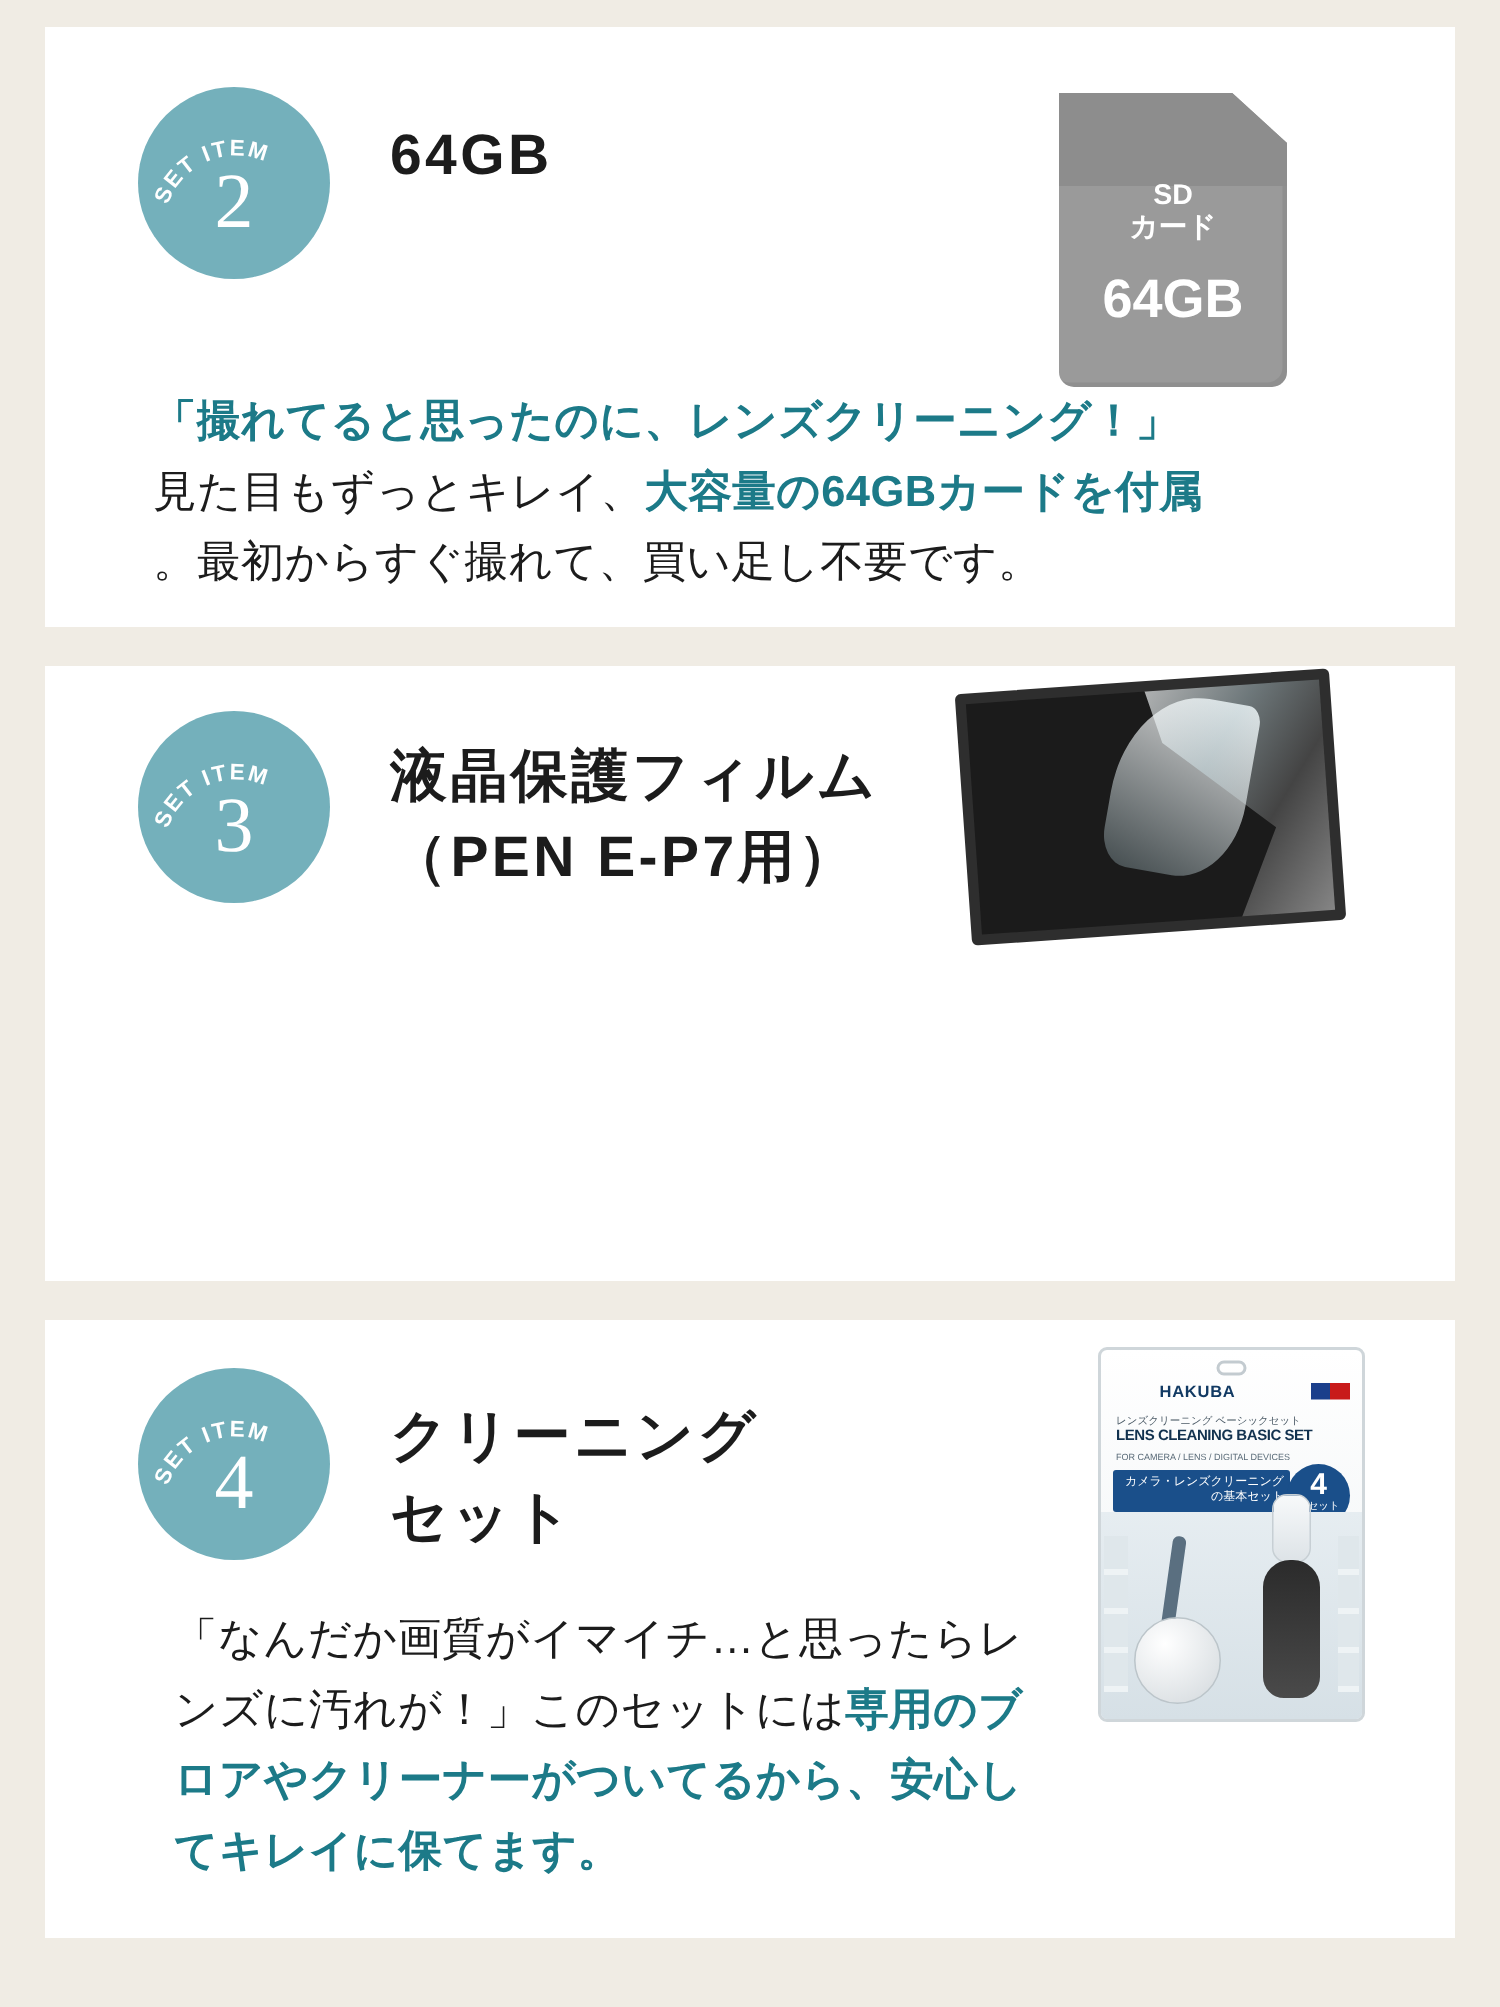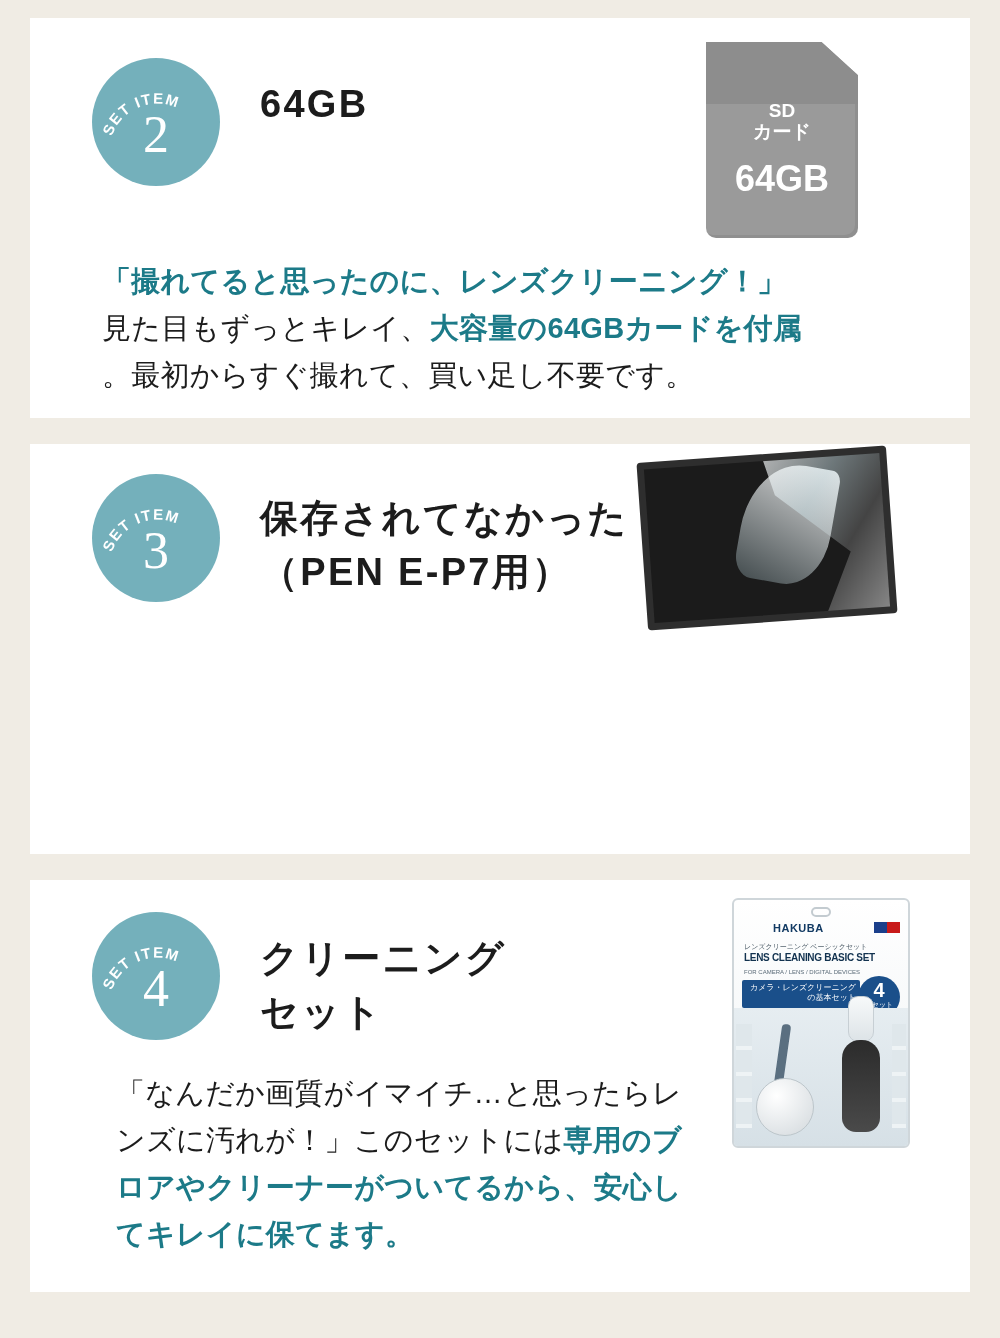--- a/index.html
+++ b/index.html
@@ -68,21 +68,21 @@
   .body-text {
     position: absolute;
     font-size: 29px;
     line-height: 1.62;
     color: #1c1c1c;
     letter-spacing: 0.01em;
   }
   .hl { color: #1c7a88; font-weight: bold; }
 
   
-  .sd-wrap { position: absolute; right: 112px; top: 24px; padding-left: 20px; }
+  .sd-wrap { position: absolute; right: 112px; top: 44px; padding-left: 20px; }
   .sd-card {
     width: 152px; height: 196px;
     background: #9a9a9a;
     border-radius: 8px 8px 10px 10px;
     position: relative;
     clip-path: polygon(0 0, 76% 0, 100% 17%, 100% 100%, 0 100%);
     box-shadow: inset -3px -3px 0 rgba(0,0,0,0.07);
   }
   .sd-top {
     position: absolute; top: 0; left: 0;
@@ -254,21 +254,21 @@
             </defs>
           <text font-family="Liberation Sans, sans-serif" font-size="15" font-weight="bold" fill="#ffffff" letter-spacing="1.5">
             <textPath href="#arc2" startOffset="6%">SET ITEM</textPath>
           </text>
         </svg>
       </div>
       <div class="badge-num">3</div>
     </div>
 
     <h2 class="head" style="left:230px; top:48px;">
-      <span>保存されてなかった</span><br>
+      <span>液晶保護フィルム</span><br>
       <span>（PEN E-P7用）</span>
     </h2>
 
     <div class="screen-wrap">
       <div class="screen-body">
         <div class="film2"></div>
         <div class="film"></div>
       </div>
     </div>
 

